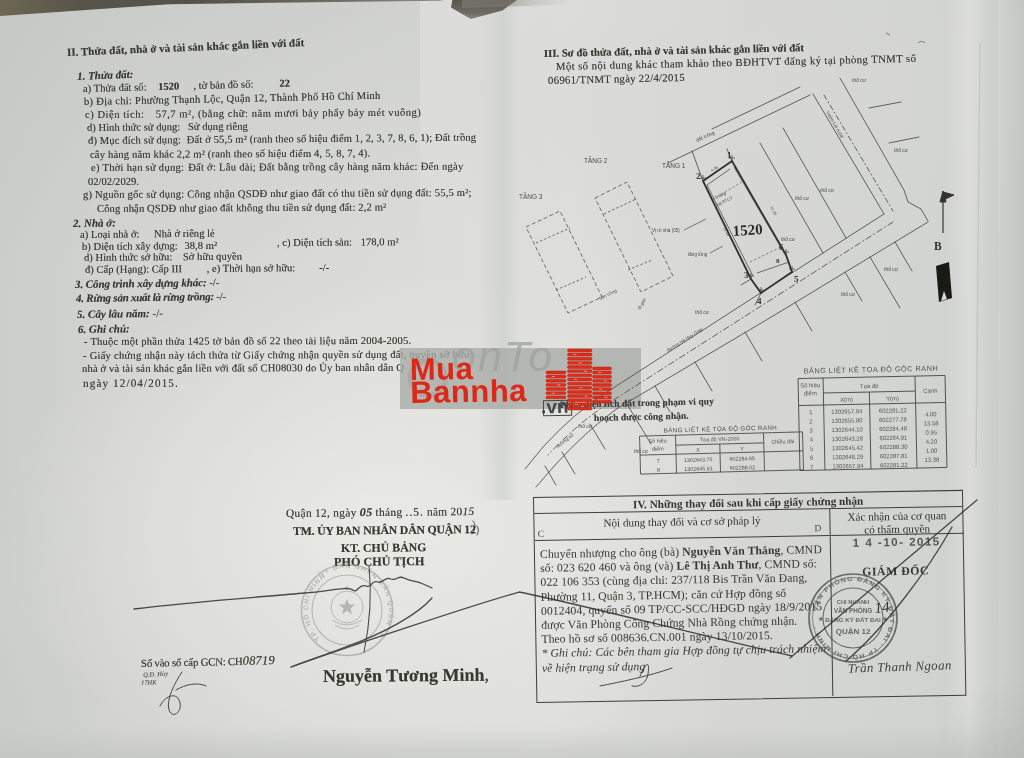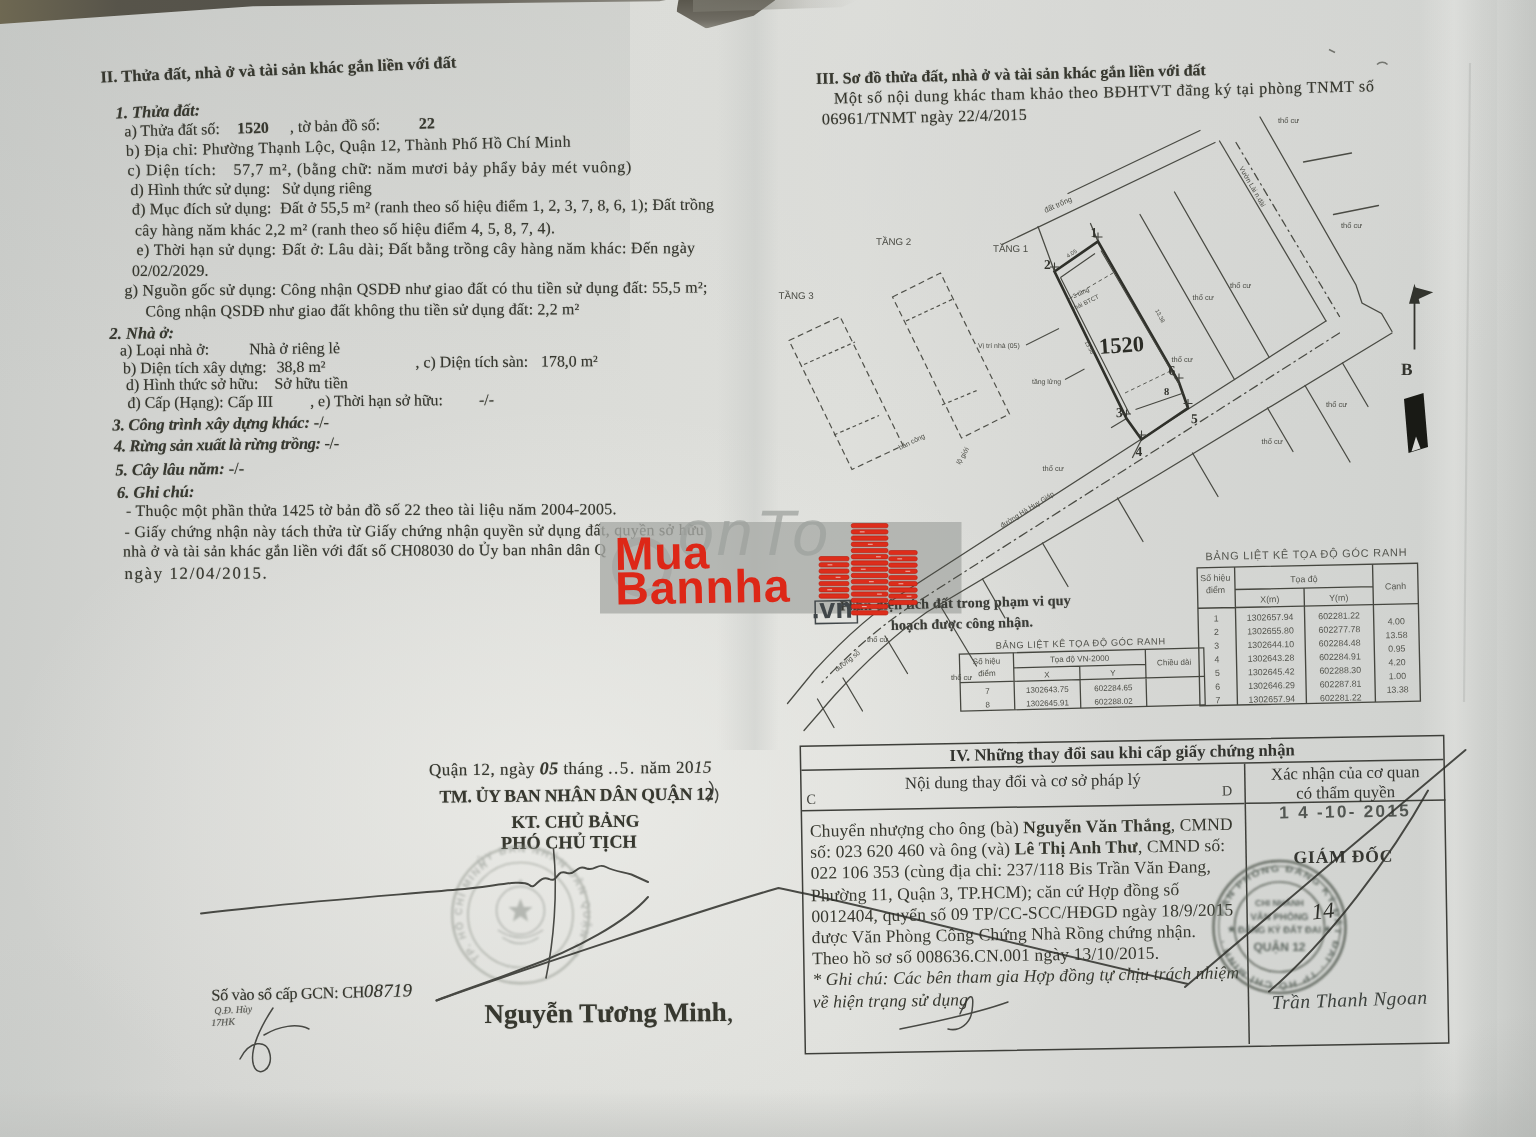--- a/index.html
+++ b/index.html
@@ -48,26 +48,26 @@
 <div class="ln" style="left:90px;top:149px;transform:rotate(-0.3deg);letter-spacing:.15px">cây hàng năm khác 2,2 m² (ranh theo số hiệu điểm 4, 5, 8, 7, 4).</div>
 
 <div class="ln" style="left:91px;top:162px;transform:rotate(-0.2deg);letter-spacing:.25px">e) Thời hạn sử dụng: <span style="margin-left:1px">Đất ở: Lâu dài; Đất bằng trồng cây hàng năm khác: Đến ngày</span></div>
 <div class="ln" style="left:88px;top:176px;transform:rotate(-0.2deg);">02/02/2029.</div>
 
 <div class="ln" style="left:83px;top:189px;transform:rotate(-0.3deg);letter-spacing:.18px">g) Nguồn gốc sử dụng: Công nhận QSDĐ như giao đất có thu tiền sử dụng đất: 55,5 m²;</div>
 <div class="ln" style="left:97px;top:203px;transform:rotate(-0.3deg);letter-spacing:.12px">Công nhận QSDĐ như giao đất không thu tiền sử dụng đất: 2,2 m²</div>
 
 <div class="ln b i" style="left:73px;top:217px;transform:rotate(-0.8deg);font-size:11px">2. Nhà ở:</div>
 
-<div class="ln" style="left:80px;top:229px;transform:rotate(-0.6deg);">a) Loại nhà ở: <span style="margin-left:24px">Nhà ở riêng lẻ</span></div>
+<div class="ln" style="left:80px;top:229px;transform:rotate(-0.6deg);">a) Loại nhà ở: <span style="margin-left:12px">Nhà ở riêng lẻ</span></div>
 
 <div class="ln" style="left:82px;top:241px;transform:rotate(-0.5deg);">b) Diện tích xây dựng: <span style="margin-left:4px">38,8 m²</span></div>
 <div class="ln" style="left:277px;top:237px;transform:rotate(-0.4deg);">, c) Diện tích sàn: <span style="margin-left:6px">178,0 m²</span></div>
 
-<div class="ln" style="left:84px;top:252px;transform:rotate(-0.5deg);">d) Hình thức sở hữu: <span style="margin-left:8px">Sở hữu tiền</span></div>
+<div class="ln" style="left:84px;top:252px;transform:rotate(-0.5deg);">d) Hình thức sở hữu: <span style="margin-left:8px">Sở hữu quyền</span></div>
 
 <div class="ln" style="left:85px;top:264px;transform:rotate(-0.5deg);">đ) Cấp (Hạng): Cấp III <span style="margin-left:22px">, e) Thời hạn sở hữu:</span><span style="margin-left:24px">-/-</span></div>
 
 <div class="ln" style="left:75px;top:278px;transform:rotate(-0.8deg);font-size:11px;letter-spacing:-.1px"><span class="b i">3. Công trình xây dựng khác:</span> -/-</div>
 
 <div class="ln" style="left:76px;top:292px;transform:rotate(-0.8deg);font-size:11px;letter-spacing:-.25px"><span class="b i">4. Rừng sản xuất là rừng trồng:</span> -/-</div>
 
 <div class="ln" style="left:77px;top:308px;transform:rotate(-0.8deg);font-size:11px"><span class="b i">5. Cây lâu năm:</span> -/-</div>
 
 <div class="ln b i" style="left:78px;top:323px;transform:rotate(-0.8deg);font-size:11px">6. Ghi chú:</div>

